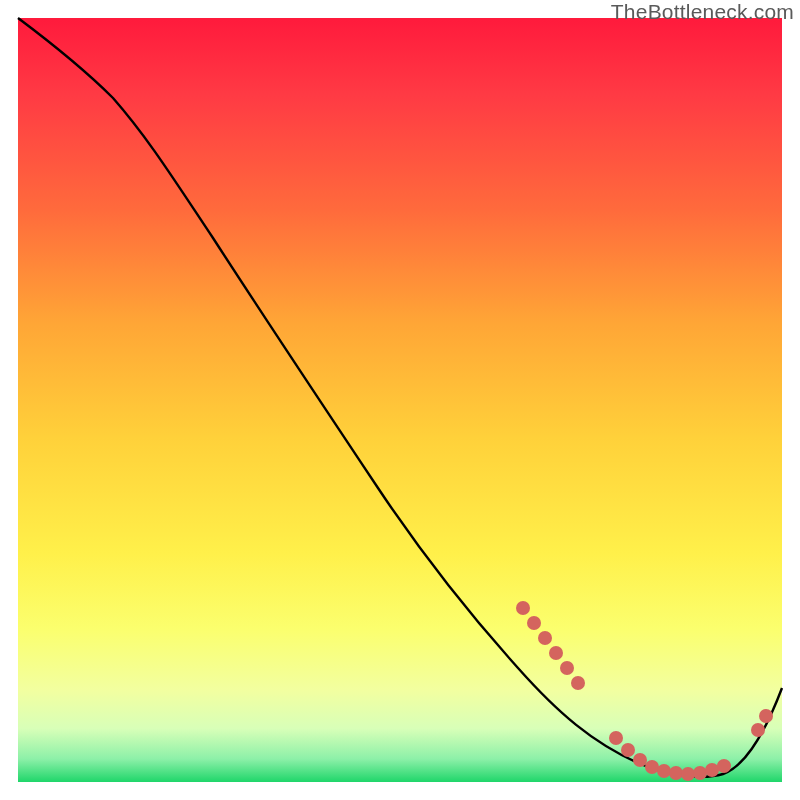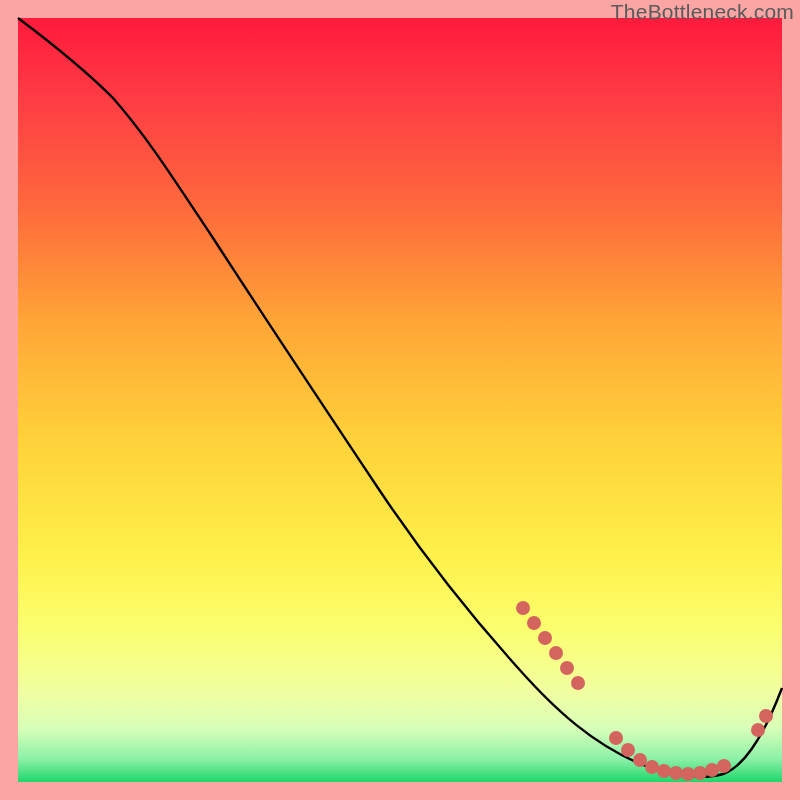--- a/index.html
+++ b/index.html
@@ -7,21 +7,21 @@
     padding: 0;
     width: 800px;
     height: 800px;
     background: #000;
     overflow: hidden;
   }
   .frame {
     position: relative;
     width: 800px;
     height: 800px;
-    background: #fca5a5;
+    background: #ffffff;
   }
   .plot-area {
     position: absolute;
     left: 18px;
     top: 18px;
     width: 764px;
     height: 764px;
     
     background: linear-gradient(
       to bottom,

